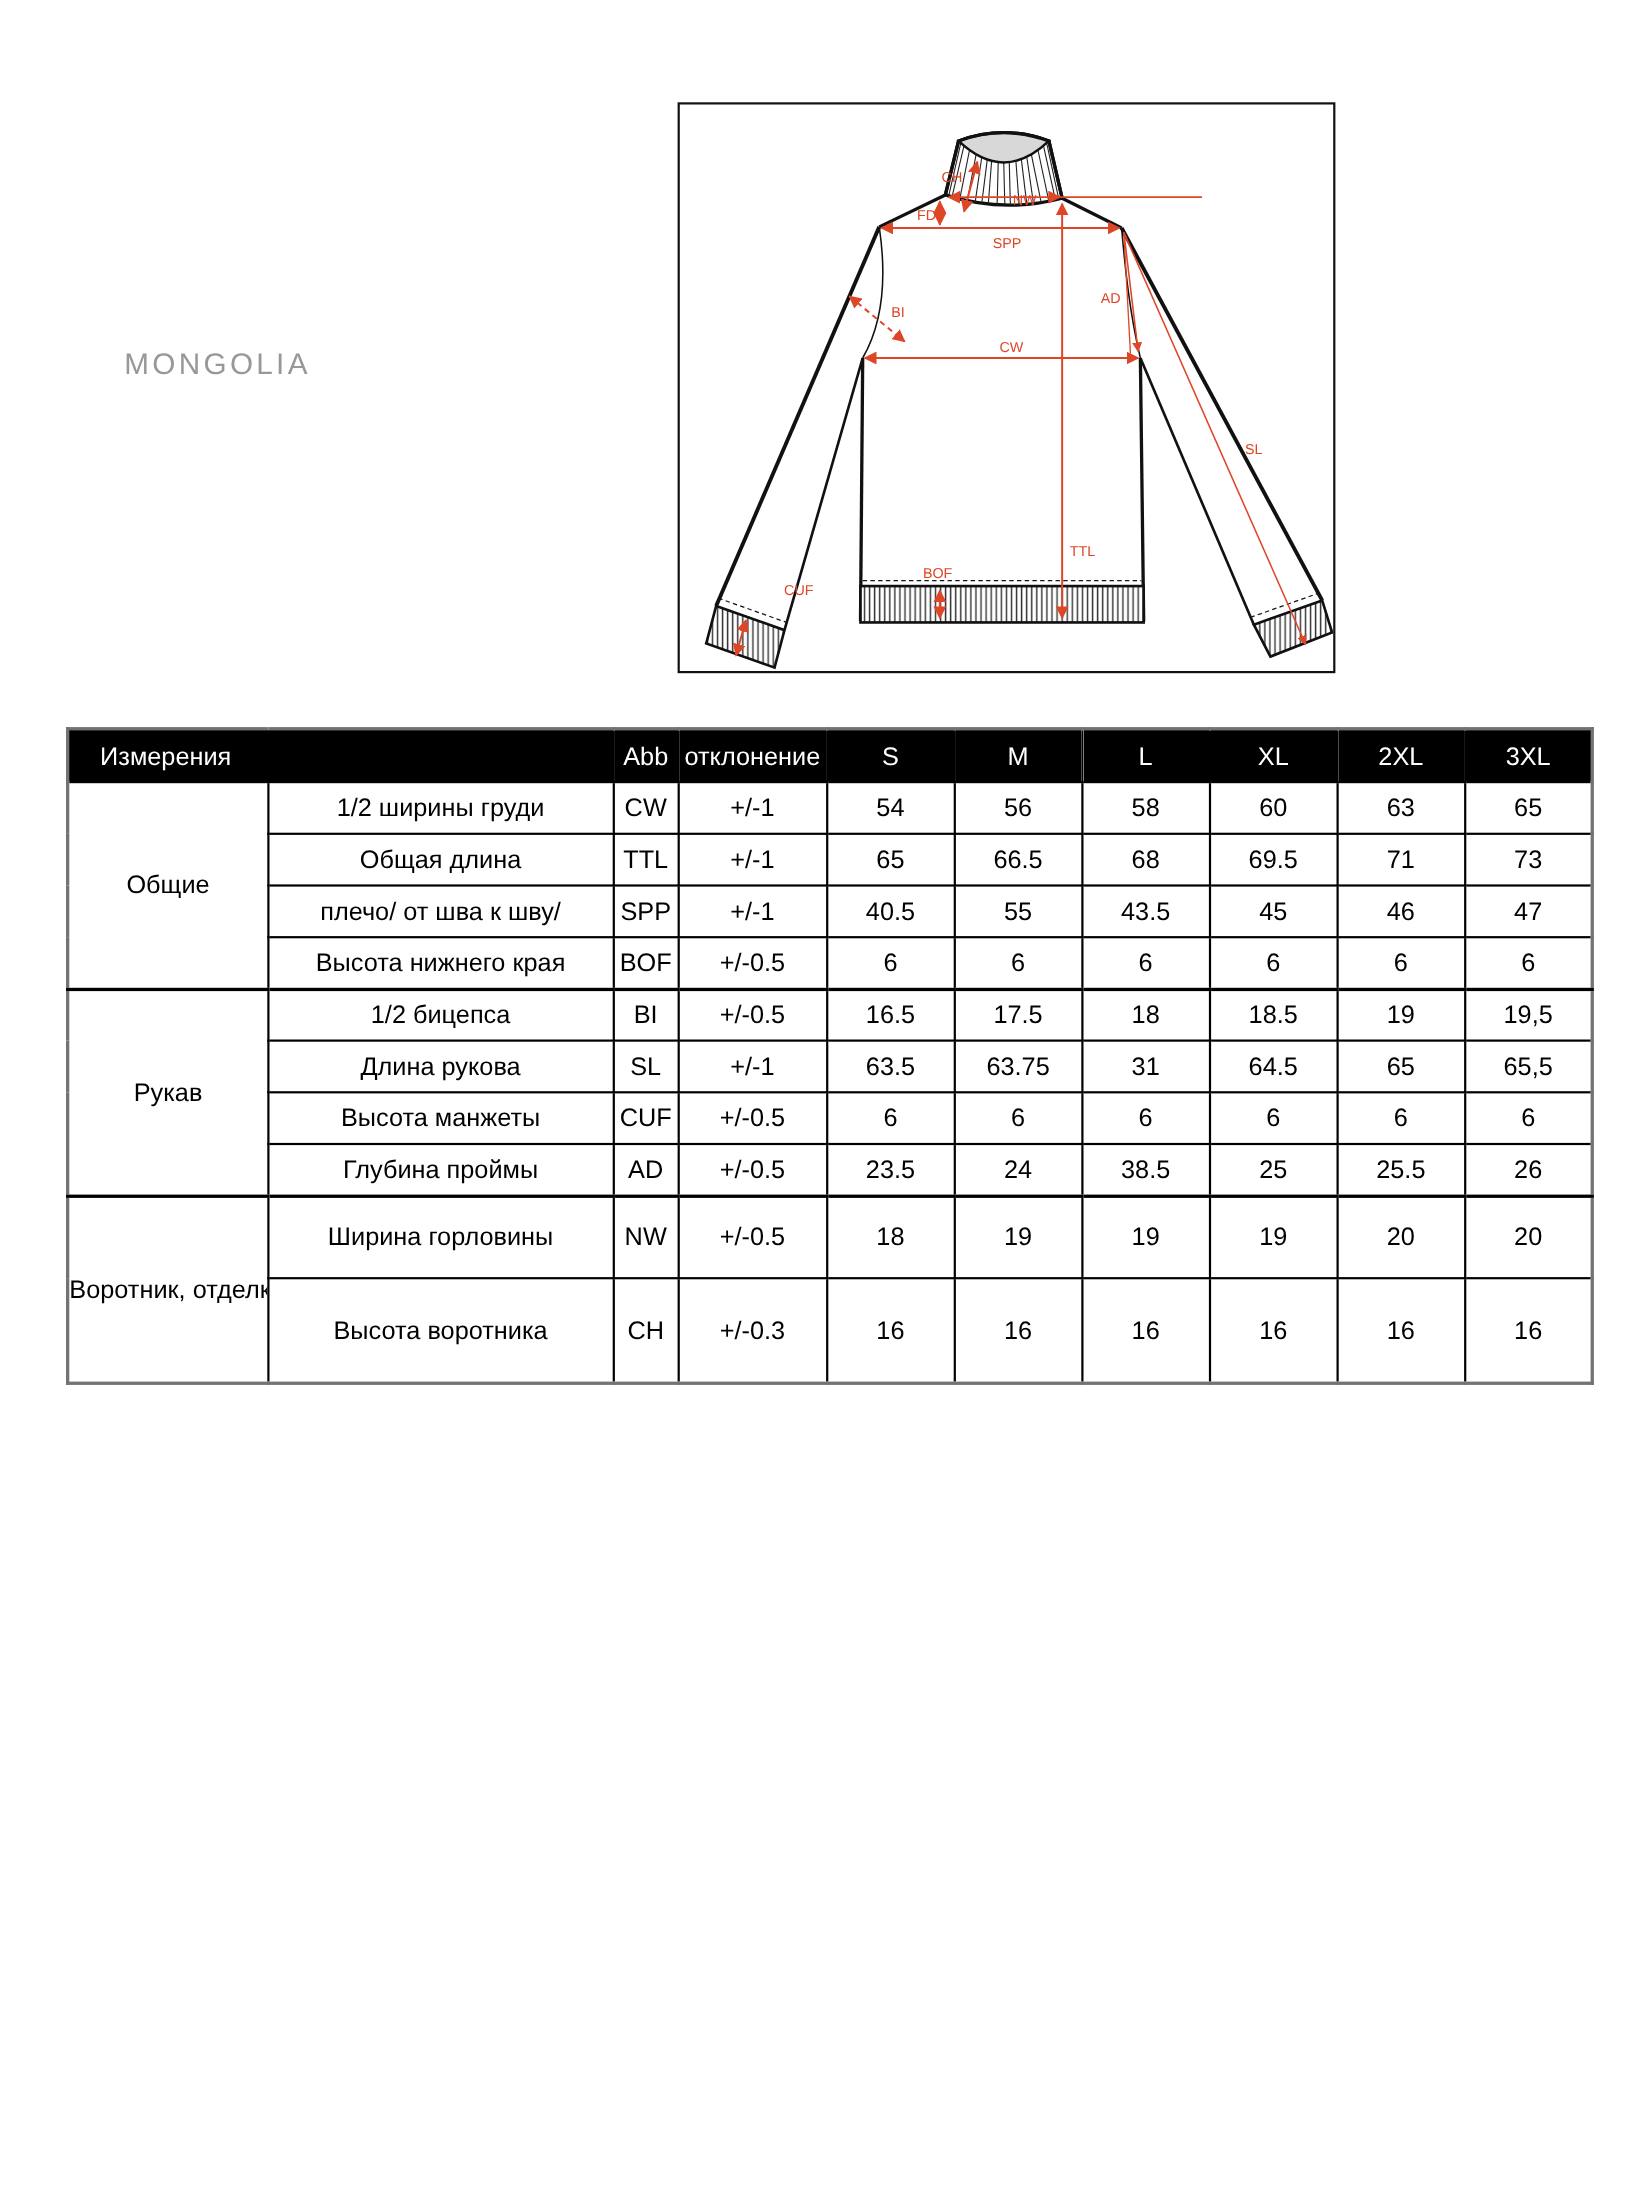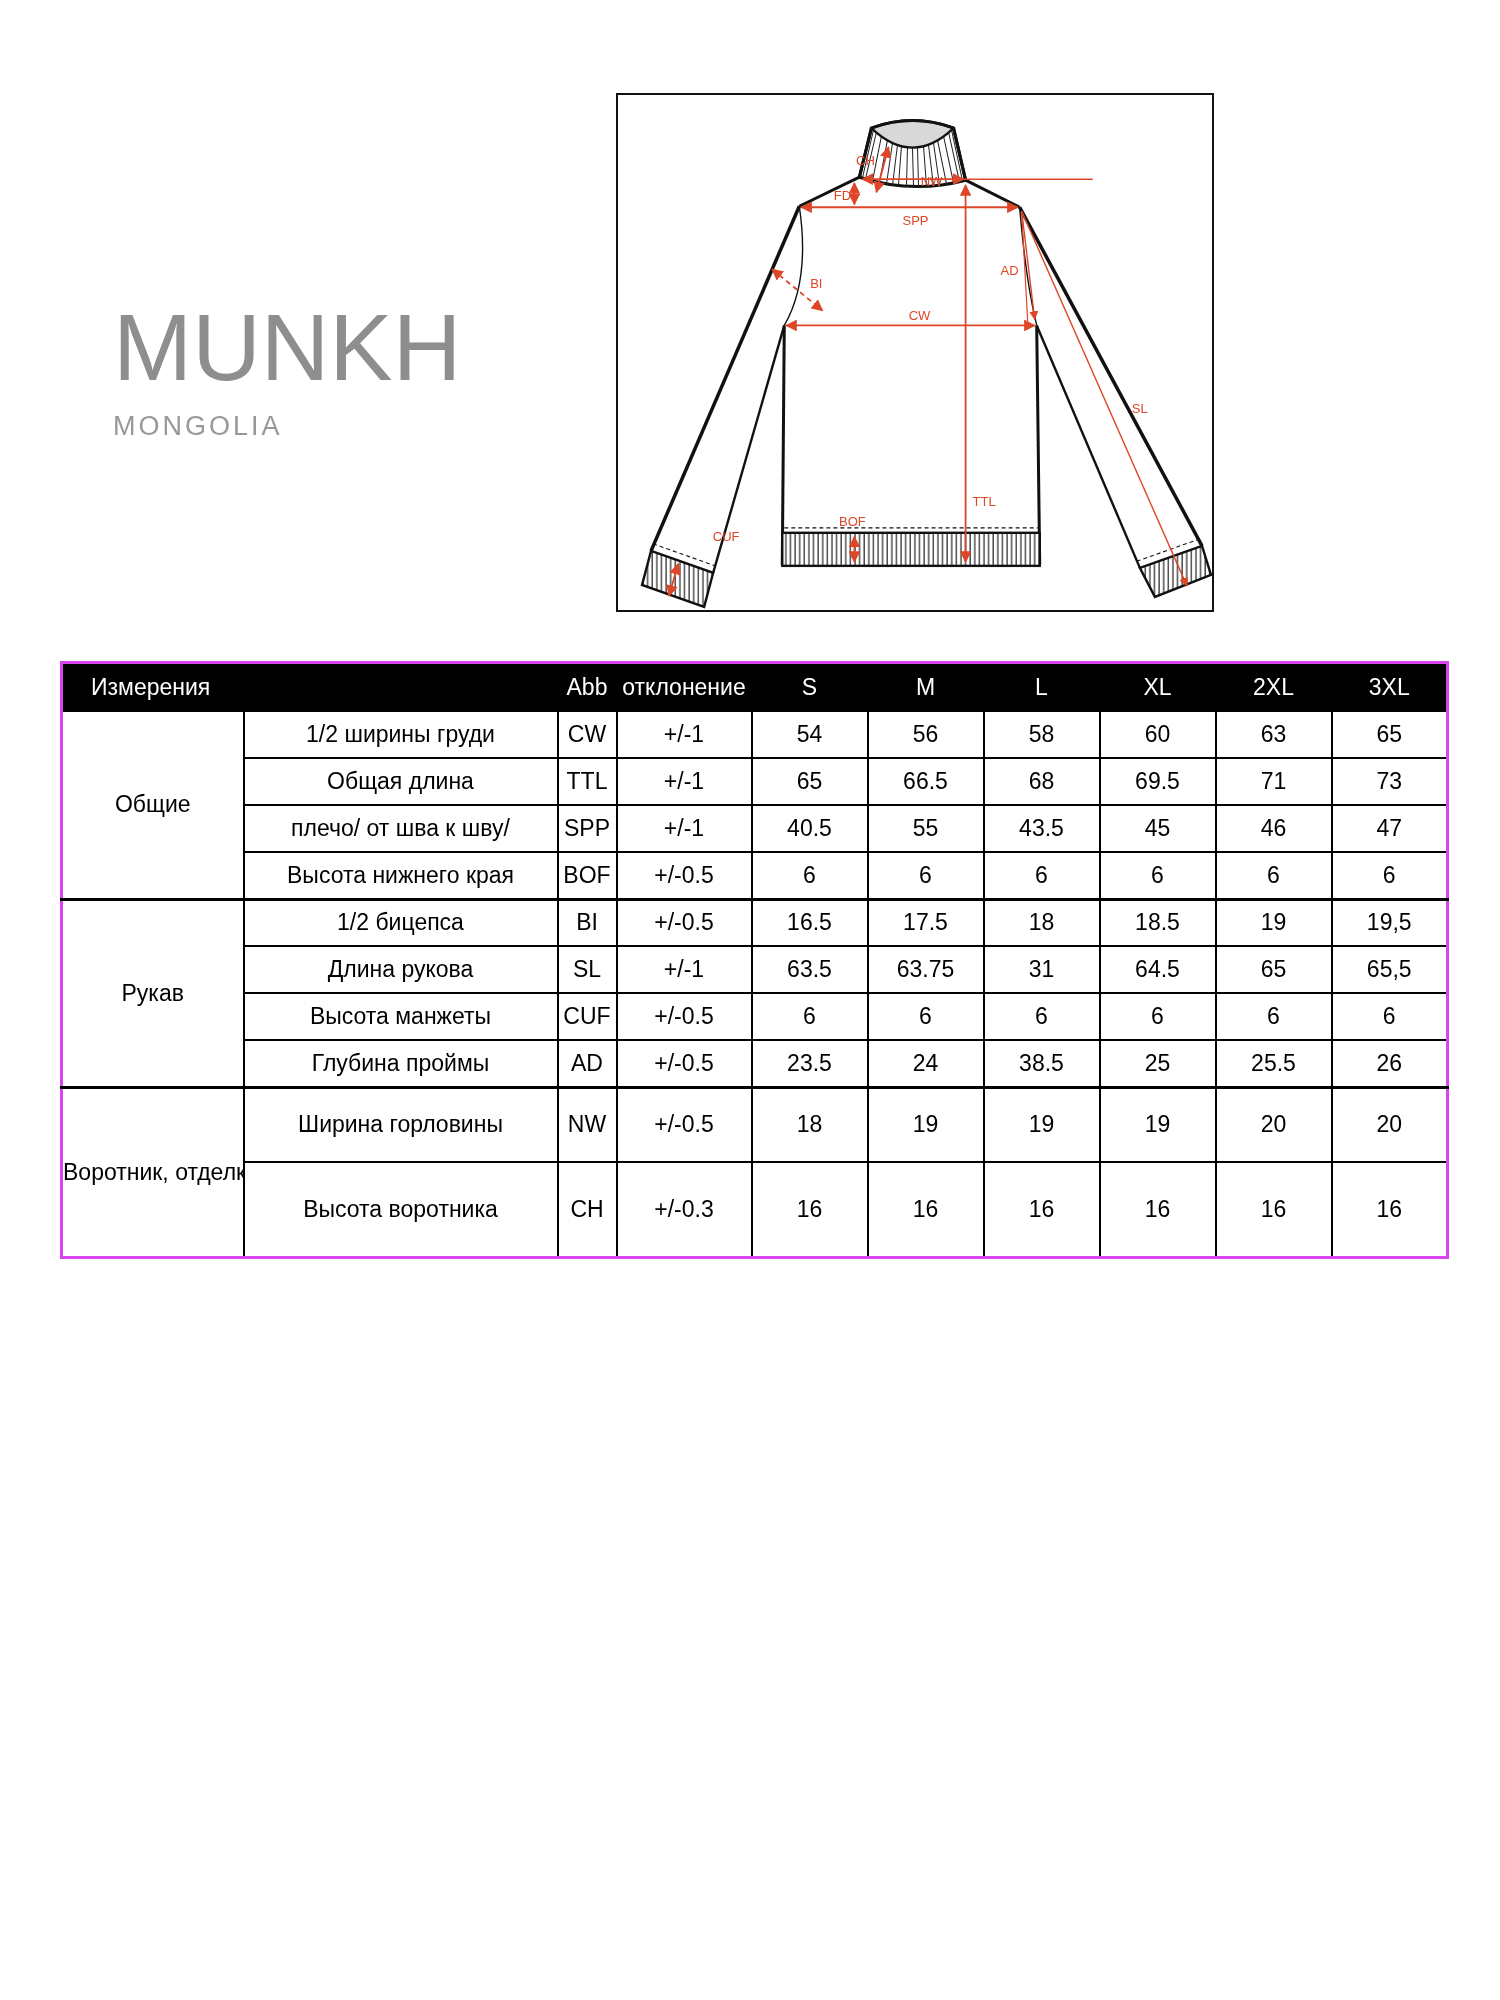--- a/index.html
+++ b/index.html
@@ -11,34 +11,33 @@
   .logo .sub{margin-top:16px;text-align:left;font-size:27px;letter-spacing:3px;color:#98989b;}
 
   
   .diagram-box{position:absolute;left:616px;top:93px;width:598px;height:519px;border:2.5px solid #111;box-sizing:border-box;background:#fff;}
   .diagram-box svg{display:block;width:100%;height:100%;}
   .mlabel{font-family:"Liberation Sans",sans-serif;font-size:13px;fill:#dd4727;}
 
   
   table.size-chart{position:absolute;left:60px;top:661px;width:1387px;border-collapse:collapse;table-layout:fixed;font-size:23px;}
   table.size-chart th, table.size-chart td{border:2px solid #000;padding:0;text-align:center;vertical-align:middle;overflow:hidden;white-space:nowrap;}
-  table.size-chart{border:3px solid #d946ef;}
+  table.size-chart{border:3px solid #737373;}
   thead th{background:#000;color:#fff;font-weight:normal;height:46px;border-color:#000;}
   thead th.h-meas{text-align:left;padding-left:28px;}
   td.name-cell{text-align:left;padding-left:7px;}
   tr.r{height:47px;}
   tr.r-nw{height:75px;}
   tr.r-ch{height:95px;}
   tr.group-start td{border-top-width:3px;}
 </style>
 </head>
 <body>
 
 <div class="logo">
-  <div class="brand">MUNKH</div>
   <div class="sub">MONGOLIA</div>
 </div>
 
 <div class="diagram-box">
 <svg viewBox="0 0 593 514">
   <defs>
     <marker id="ar" viewBox="0 0 10 10" refX="9" refY="5" markerWidth="6.5" markerHeight="6.5" orient="auto-start-reverse">
       <path d="M0,0 L10,5 L0,10 z" fill="#dd4727"></path>
     </marker>
     <pattern id="rib" width="4.6" height="8" patternUnits="userSpaceOnUse">

